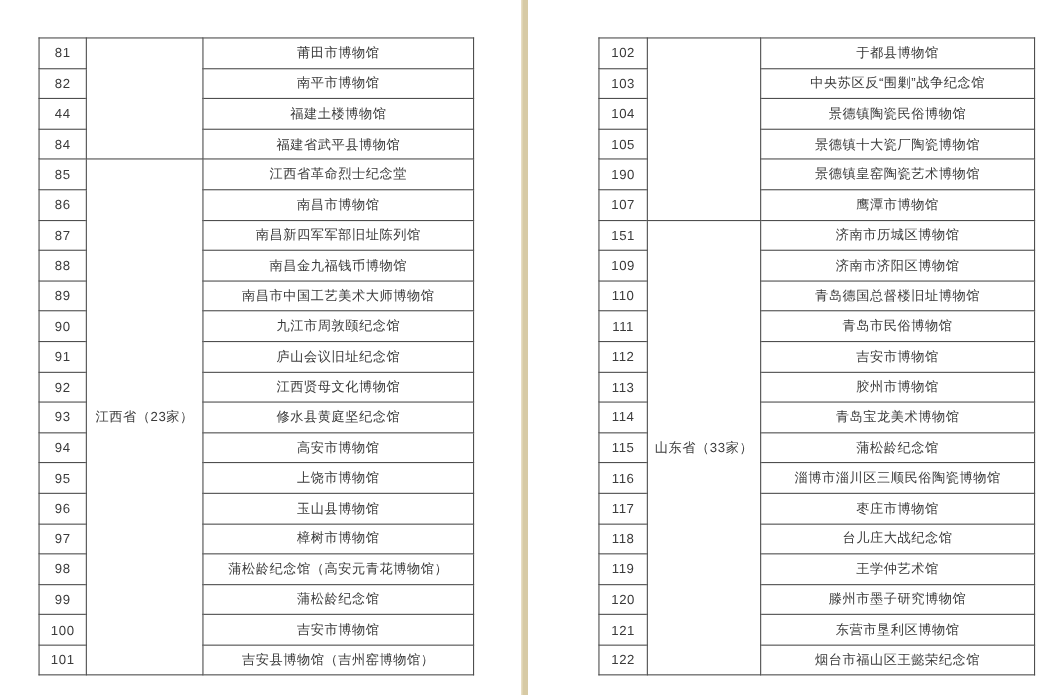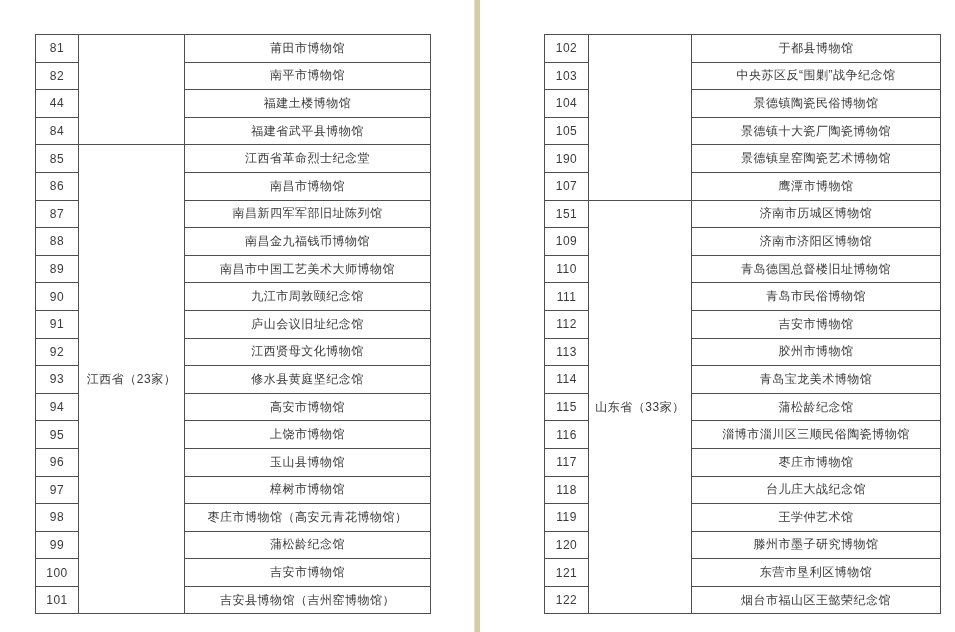--- a/index.html
+++ b/index.html
@@ -128,21 +128,21 @@
         <tr>
           <td class="cell-no">96</td>
           <td class="cell-name">玉山县博物馆</td>
         </tr>
         <tr>
           <td class="cell-no">97</td>
           <td class="cell-name">樟树市博物馆</td>
         </tr>
         <tr>
           <td class="cell-no">98</td>
-          <td class="cell-name">枣庄市博物馆（高安元青花博物馆）</td>
+          <td class="cell-name">蒲松龄纪念馆（高安元青花博物馆）</td>
         </tr>
         <tr>
           <td class="cell-no">99</td>
           <td class="cell-name">蒲松龄纪念馆</td>
         </tr>
         <tr>
           <td class="cell-no">100</td>
           <td class="cell-name">吉安市博物馆</td>
         </tr>
         <tr>

